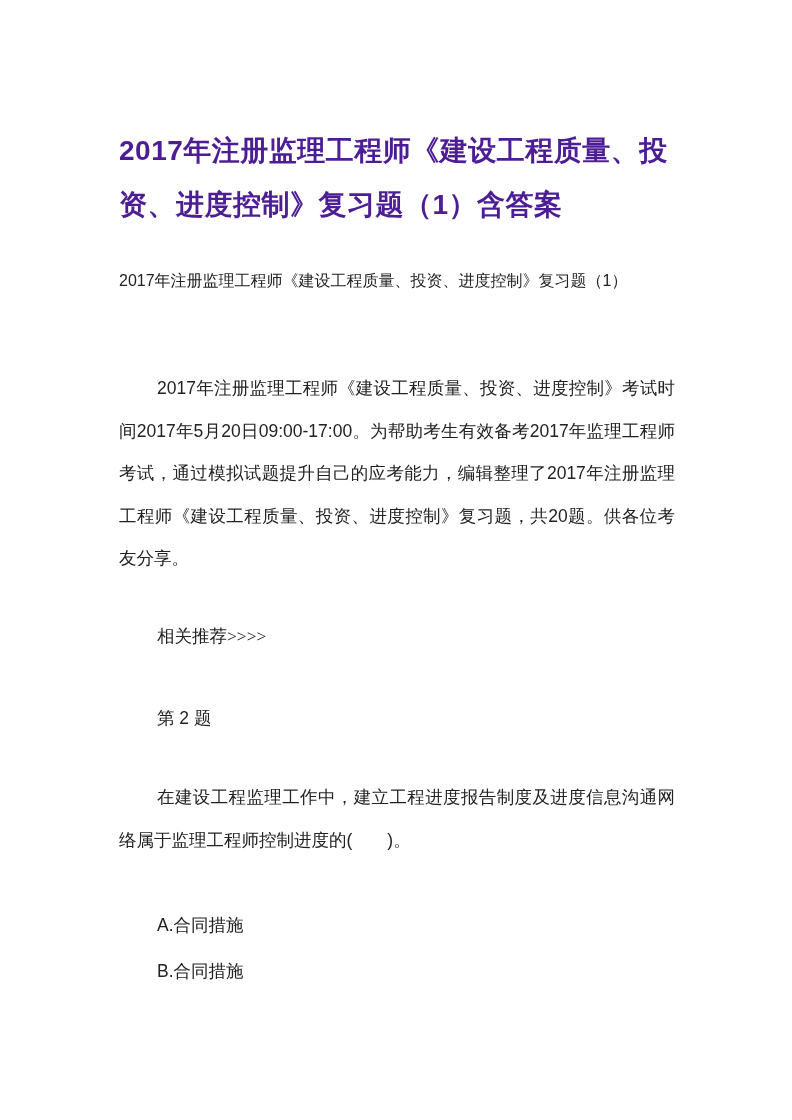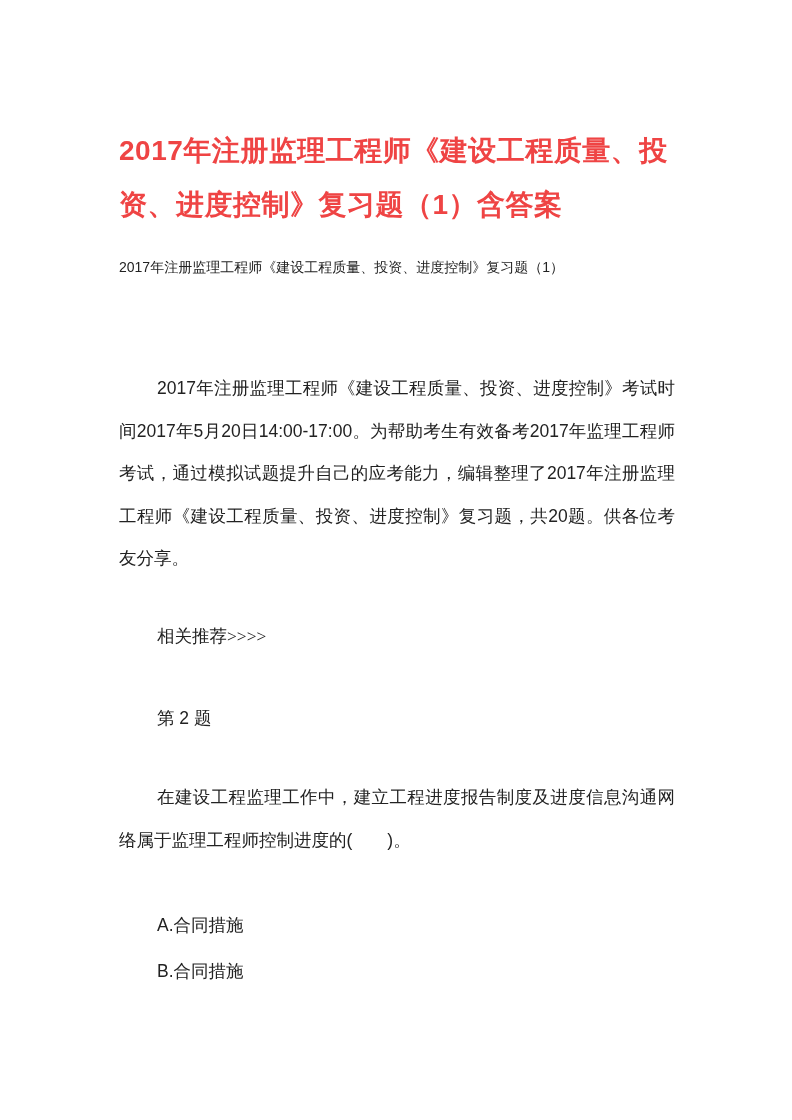--- a/index.html
+++ b/index.html
@@ -24,28 +24,28 @@
     .title {
       position: absolute;
       left: 0;
       top: 124px;
       width: 560px;
       font-size: 28px;
       font-weight: bold;
       line-height: 54px;
       letter-spacing: 0.5px;
       margin: 0;
-      color: #ef4444;
+      color: #4c1d95;
     }
     .subtitle {
       position: absolute;
       left: 0;
-      top: 248px;
+      top: 262px;
       width: 560px;
-      font-size: 14px;
+      font-size: 16px;
       line-height: 38px;
       margin: 0;
       color: #222;
     }
     .para {
       position: absolute;
       left: 0;
       width: 556px;
       font-size: 17.5px;
       line-height: 42.5px;
@@ -68,21 +68,21 @@
     }
   </style>
 </head>
 <body>
 
 <div class="page">
   <h1 class="title">2017年注册监理工程师《建设工程质量、投资、进度控制》复习题（1）含答案</h1>
 
   <p class="subtitle">2017年注册监理工程师《建设工程质量、投资、进度控制》复习题（1）</p>
 
-  <p class="para indent intro">2017年注册监理工程师《建设工程质量、投资、进度控制》考试时间2017年5月20日14:00-17:00。为帮助考生有效备考2017年监理工程师考试，通过模拟试题提升自己的应考能力，编辑整理了2017年注册监理工程师《建设工程质量、投资、进度控制》复习题，共20题。供各位考友分享。</p>
+  <p class="para indent intro">2017年注册监理工程师《建设工程质量、投资、进度控制》考试时间2017年5月20日09:00-17:00。为帮助考生有效备考2017年监理工程师考试，通过模拟试题提升自己的应考能力，编辑整理了2017年注册监理工程师《建设工程质量、投资、进度控制》复习题，共20题。供各位考友分享。</p>
 
   <p class="para indent related">
     <span class="link">相关推荐&gt;&gt;&gt;&gt;</span>
   </p>
 
   <p class="para indent qnum">第 2 题</p>
 
   <p class="para indent qtext">在建设工程监理工作中，建立工程进度报告制度及进度信息沟通网络属于监理工程师控制进度的(　　)。</p>
 
   <p class="para indent optA">A.合同措施</p>

